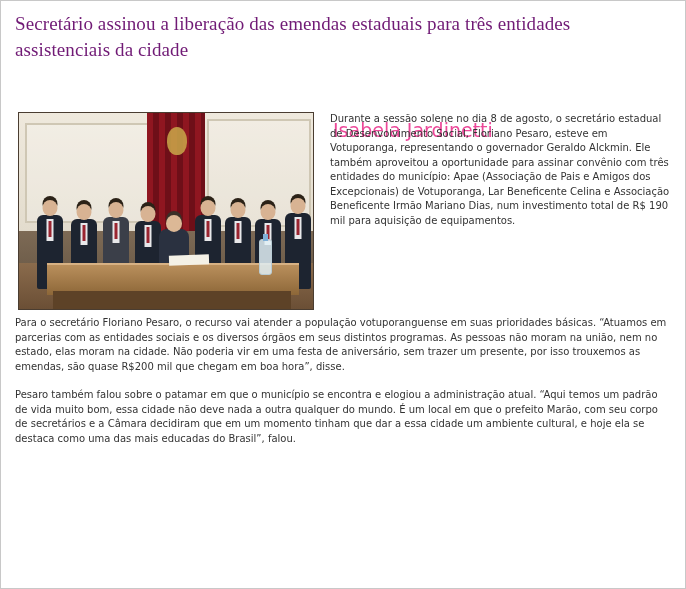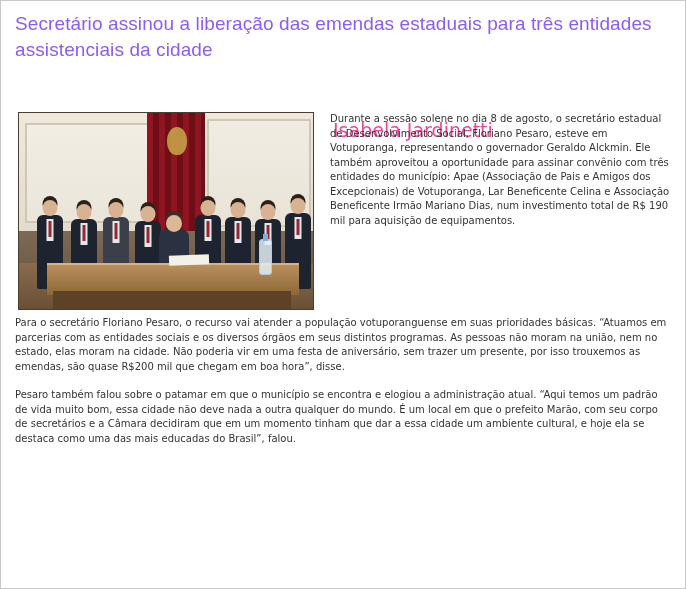--- a/index.html
+++ b/index.html
@@ -22,22 +22,22 @@
     border: 1px solid #c8c8c8;
     background: #ffffff;
     padding: 0;
   }
   .headline {
     margin: 0;
     padding: 10px 20px 0 14px;
     font-size: 19px;
     line-height: 1.35;
     font-weight: normal;
-    color: #8b5cf6;
-    font-family: Liberation Sans, sans-serif;
+    color: #701a75;
+    font-family: Liberation Serif, serif;
     letter-spacing: 0.1px;
   }
   .byline {
     position: absolute;
     left: 332px;
     top: 118px;
     font-size: 19px;
     color: #ec4899;
   }
   .body-area {

